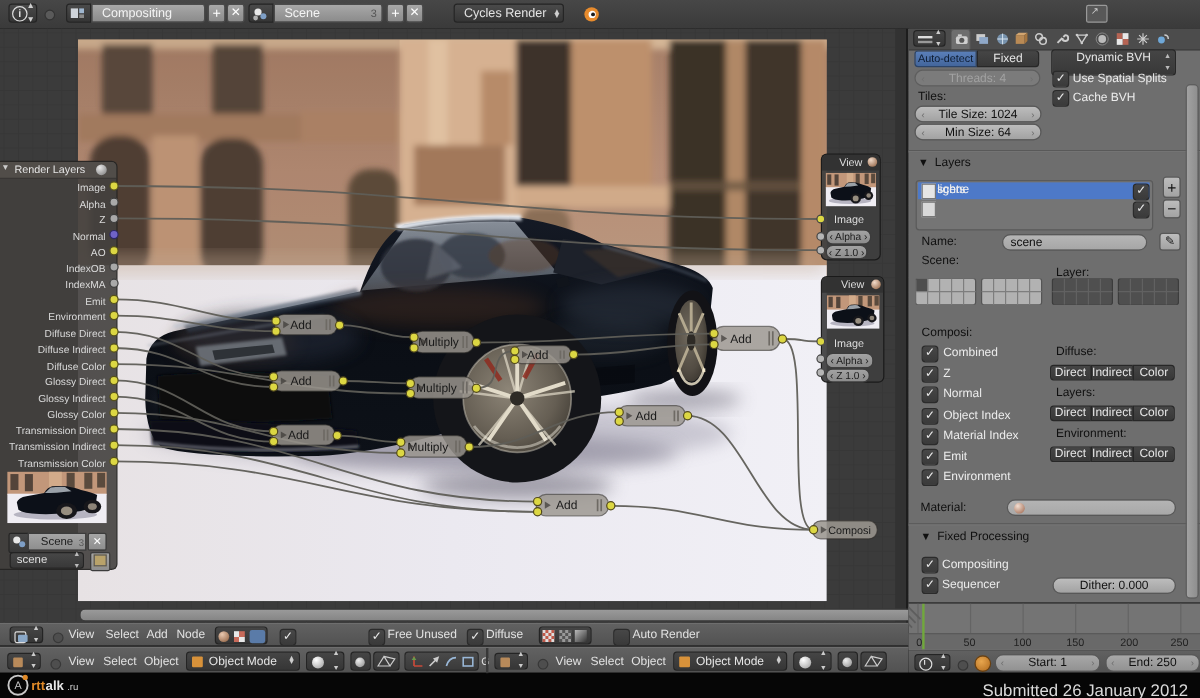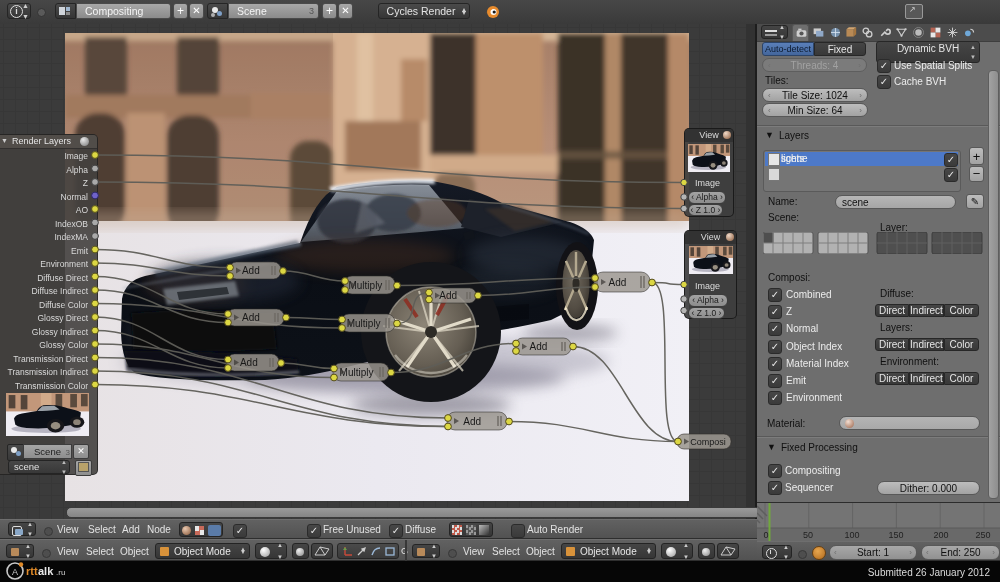--- a/index.html
+++ b/index.html
@@ -768,15 +768,15 @@
 </div>
 <div id="black" class="abs">
  <svg width="120" height="21" viewBox="0 0 120 21" style="position:absolute;left:4px;top:0">
   <circle cx="11" cy="10" r="8" fill="none" stroke="#c8c8c8" stroke-width="1.6"></circle>
   <text x="11" y="13.5" font-size="9" fill="#c8c8c8" text-anchor="middle" font-family="Liberation Sans">A</text>
   <circle cx="17" cy="3.5" r="2.2" fill="#e08a28"></circle>
   <text x="22" y="14" font-size="11" font-weight="bold" fill="#e08a28" font-family="Liberation Sans">rtt</text>
   <text x="34" y="14" font-size="11" font-weight="bold" fill="#e8e8e8" font-family="Liberation Sans">alk</text>
   <text x="52" y="14" font-size="8" fill="#d0d0d0" font-family="Liberation Sans">.ru</text>
  </svg>
- <div style="position:absolute;right:10px;top:6px;font-size:10px;color:#dadada">Submitted 26 January 2012</div>
+ <div style="position:absolute;right:10px;top:6px;font-size:14px;color:#dadada">Submitted 26 January 2012</div>
 </div>
 </div>
 
 </body></html>

